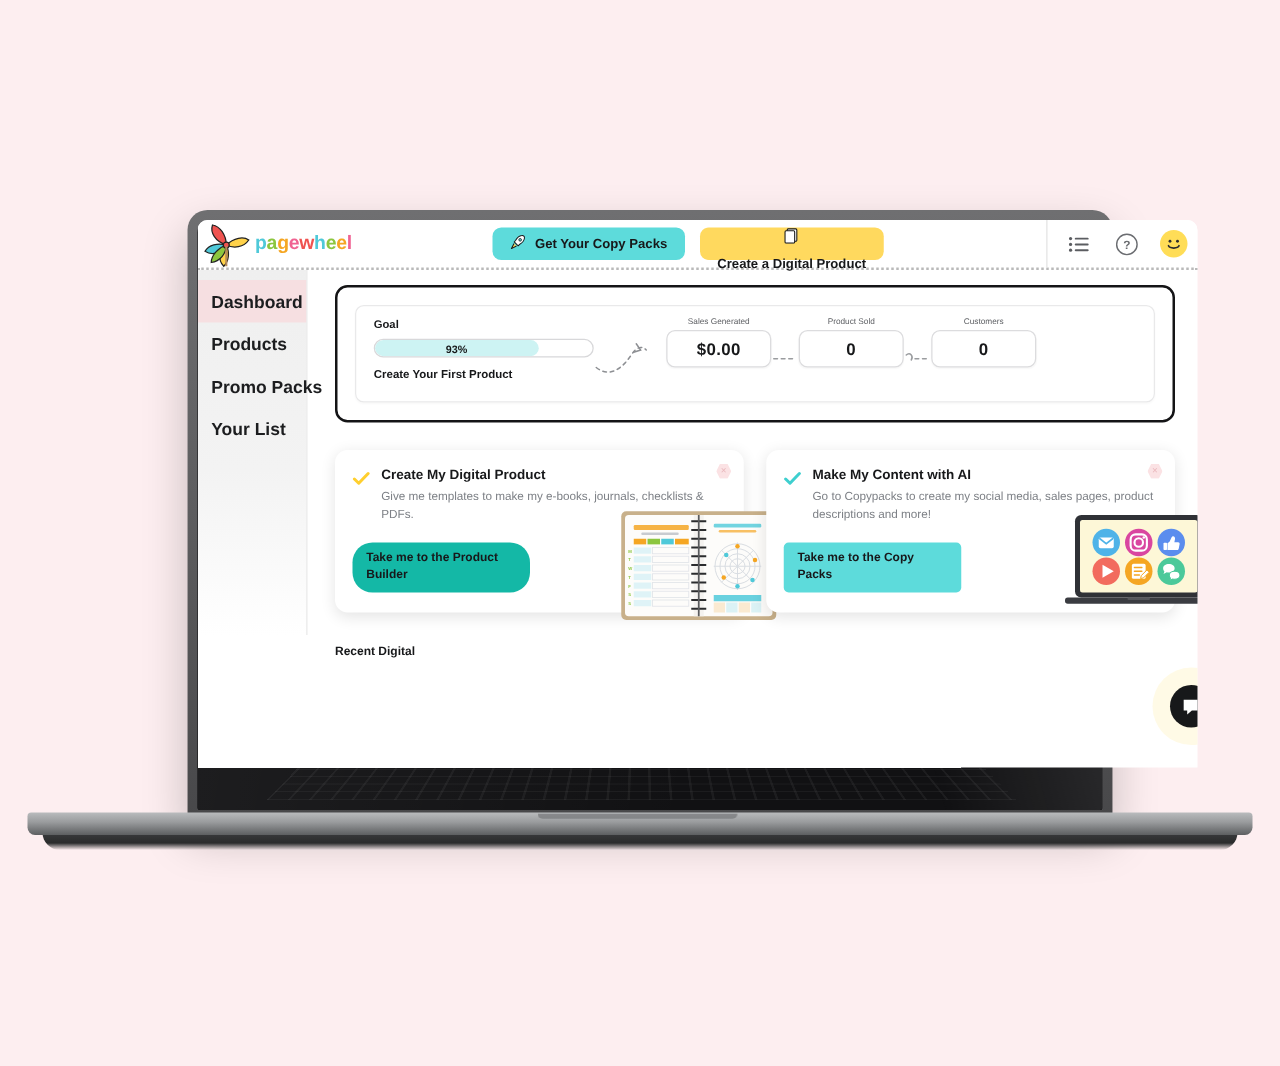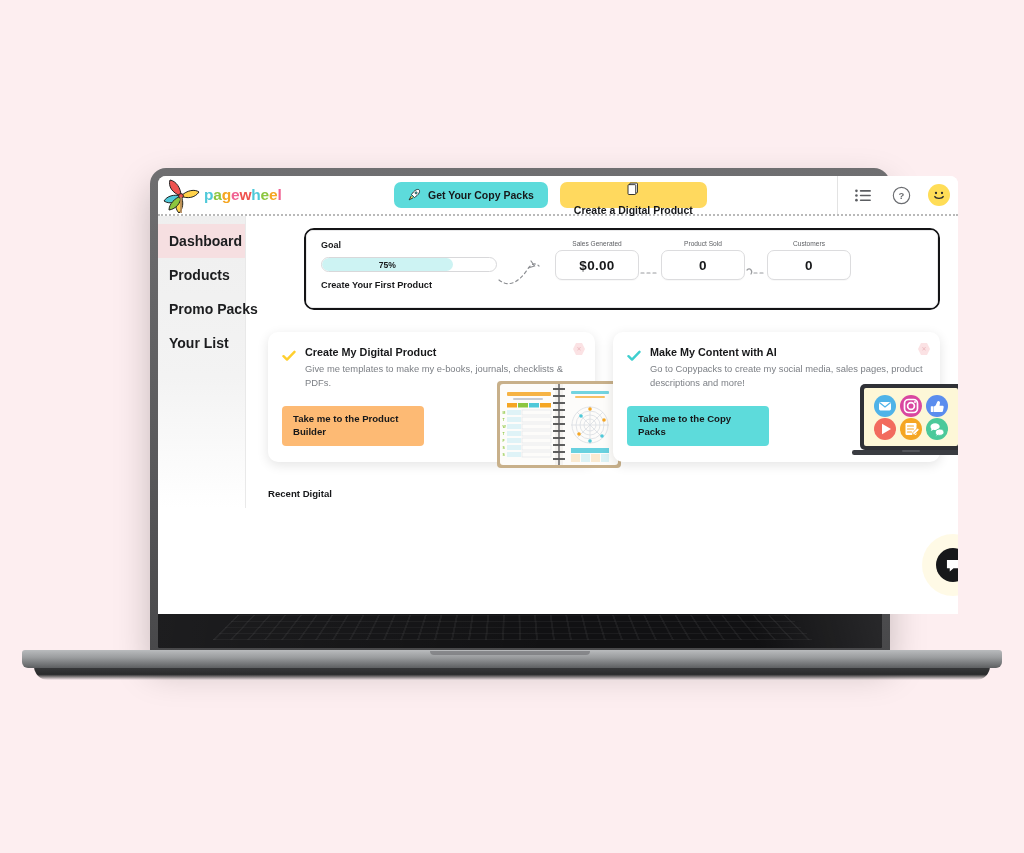--- a/index.html
+++ b/index.html
@@ -125,21 +125,21 @@
     padding: 9px 0 9px 11px; cursor:pointer; white-space:nowrap;
   }
   .nav-item.active { background:#f6dfe1; }
 
   
   .main { flex:1; padding: 8px 18px 0 22px; position:relative; }
 
   
   .goal-card {
     border: 2.5px solid #141416; border-radius: 10px;
-    padding: 0; margin-top: 4px; margin-left: 36px;
+    padding: 14px; margin-top: 4px;
   }
   .goal-inner {
     border: 1px solid #e9e9ea; border-radius: 7px;
     padding: 9px 14px 11px 14px;
     display:flex; align-items:flex-start;
     box-shadow: 0 1px 2px rgba(0,0,0,.03);
   }
   .goal-left { width: 176px; flex:none; }
   .goal-label { font-size: 9px; font-weight: 800; color:#17181a; margin-bottom: 7px; }
   .progress-track {
@@ -187,21 +187,21 @@
     clip-path: polygon(25% 0,75% 0,100% 50%,75% 100%,25% 100%,0 50%);
     display:flex; align-items:center; justify-content:center;
     font-size: 6px; color:#e9b7bc; cursor:pointer; line-height:1;
   }
   .cta {
     position:absolute; left: 14px; bottom: 16px;
     padding: 7px 11px; border-radius: 4px;
     font-size: 9.6px; font-weight: 800; color:#17181a; line-height: 1.35;
     width: 142px; cursor:pointer; border:none; text-align:left;
   }
-  .cta.yellow { background:#fdba74; }
+  .cta.yellow { background:#14b8a6;border-radius:16px; }
   .cta.teal { background:#5ddbdb; }
 
   
   .planner { position:absolute; right: -28px; bottom: -8px; width: 128px; height: 92px; }
   
   .mini-laptop { position:absolute; right: -32px; bottom: 2px; width: 122px; height: 78px; }
 
   .recent-title { font-size: 9.6px; font-weight: 800; color:#17181a; margin-top: 26px; }
 
   
@@ -314,21 +314,21 @@
 
       <main class="main">
 
         <section class="goal-card">
           <div class="goal-inner">
 
             <div class="goal-left">
               <div class="goal-label">Goal</div>
               <div class="progress-track">
                 <div class="progress-fill" id="progress-fill" style="width: 75%;">
-                  <span class="progress-pct">75%</span>
+                  <span class="progress-pct">93%</span>
                 </div>
               </div>
               <div class="goal-sub">Create Your First Product</div>
             </div>
 
             <div class="connector">
               <svg width="58" height="56" viewBox="0 0 58 56">
                 <path d="M2 40 C12 48, 22 42, 30 30 C34 24, 38 22, 42 26" fill="none" stroke="#8d8f93" stroke-width="1.2" stroke-dasharray="3 3" stroke-linecap="round"></path>
                 <path d="M34 21 l3.5 5 -5.6 1.8" fill="none" stroke="#8d8f93" stroke-width="1.2" stroke-linecap="round"></path>
               </svg>

